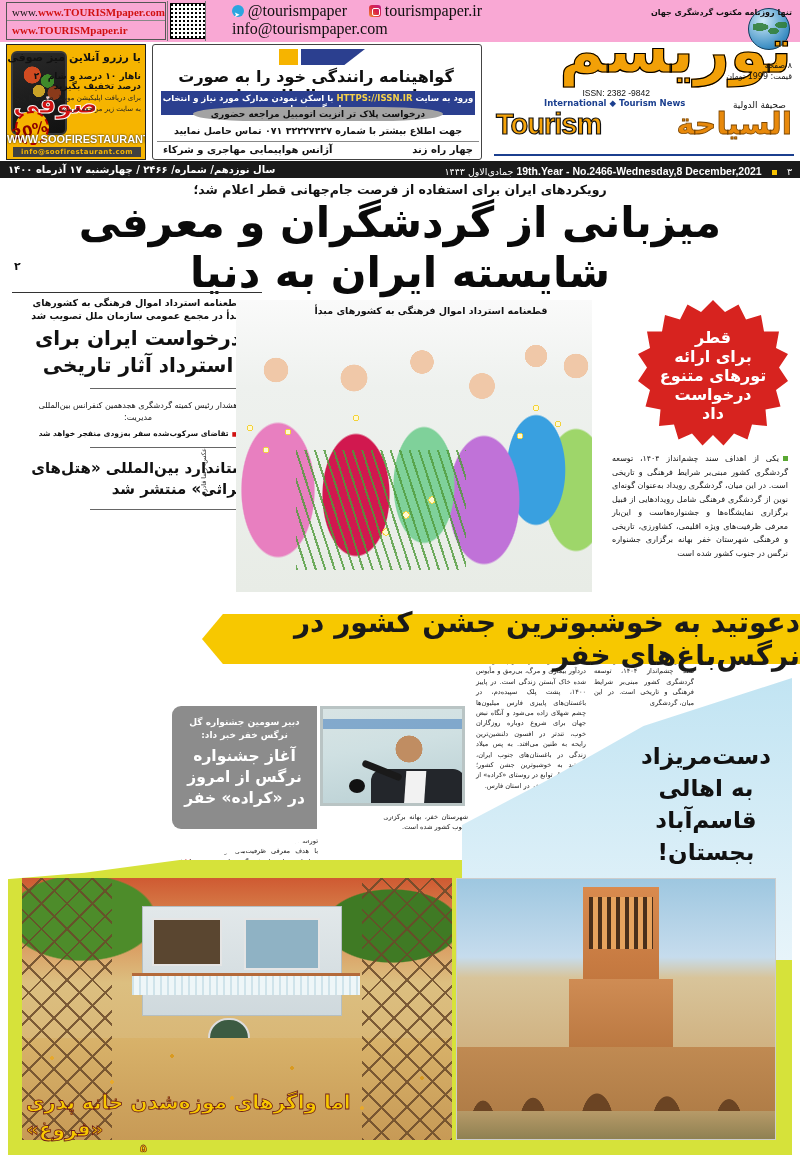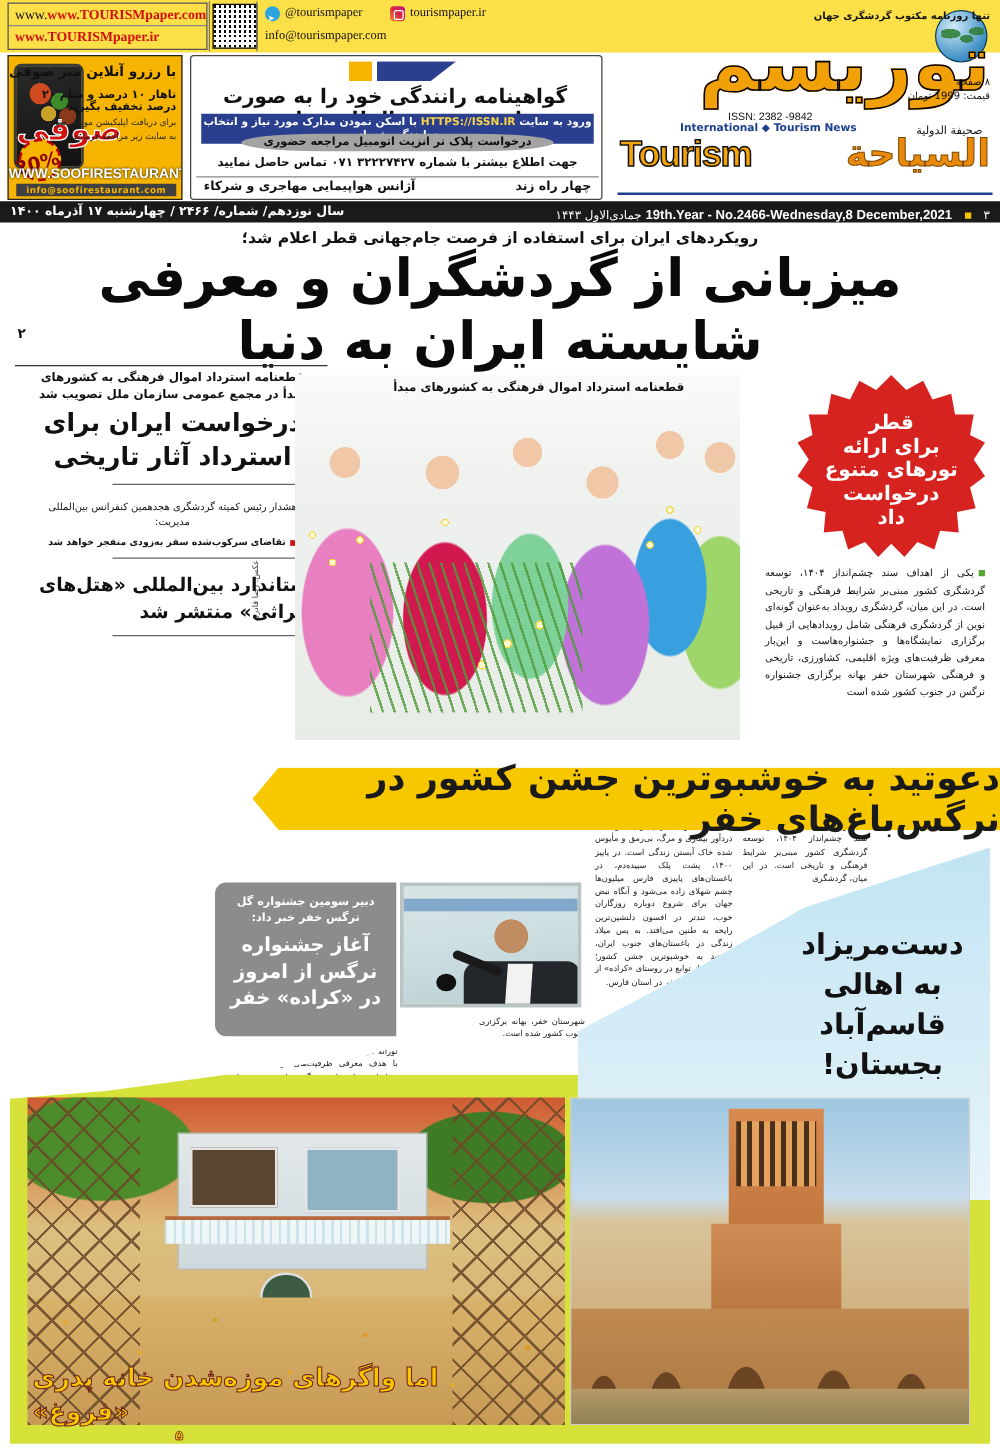--- a/index.html
+++ b/index.html
@@ -6,35 +6,35 @@
   * { box-sizing: border-box; margin: 0; padding: 0; }
   html, body {
     width: 800px; height: 1159px;
     background: #ffffff;
     font-family: "DejaVu Sans", "Liberation Sans", sans-serif;
     overflow: hidden;
   }
   .page { position: relative; width: 800px; height: 1159px; background:#fff; }
 
   
-  .topstrip { position:absolute; left:0; top:0; width:800px; height:42px; background:#fde047; }
+  .topstrip { position:absolute; left:0; top:0; width:800px; height:42px; background:#f9a8d4; }
   .ts-left { position:absolute; left:6px; top:2px; width:160px; height:38px;
              border:1px solid #555; }
   .ts-url { height:18px; line-height:18px; font-size:11px; font-family:"Liberation Serif", serif;
             direction:ltr; text-align:left; padding-left:5px; color:#111; white-space:nowrap;}
   .ts-url:first-child { border-bottom:1px solid #888; }
   .ts-url .red { color:#d11111; font-weight:bold; }
   .qr { position:absolute; left:170px; top:3px; width:36px; height:36px;
         background:
           repeating-linear-gradient(90deg,#000 0 2px,#fff 2px 4px),
           repeating-linear-gradient(0deg,#000 0 2px,#fff 2px 4px);
         background-blend-mode: screen; border:1px solid #000;}
   .ts-mid { position:absolute; left:212px; top:2px; width:270px; height:38px; }
-  .soc { height:18px; line-height:18px; font-size:10px; direction:ltr; text-align:left;
-         font-family:"Liberation Serif", serif; color:#111; display:flex; align-items:center; gap:4px;}
+  .soc { height:18px; line-height:18px; font-size:16px; direction:ltr; text-align:left;
+         font-family:"Liberation Serif", serif; color:#111; display:flex; align-items:center; gap:4px;margin-left:20px;}
   .soc-ico { display:inline-block; width:12px; height:12px; border-radius:3px; position:relative;}
   .tg { background:#2ca5df; border-radius:50%; }
   .tg::after{content:"\27A4"; position:absolute; color:#fff; font-size:7px; left:2px; top:1px;}
   .ig { background:linear-gradient(45deg,#f09433,#dc2743,#bc1888); }
   .ig::after{content:""; position:absolute; left:3px; top:3px; width:6px;height:6px;
              border:1px solid #fff; border-radius:2px;}
   .ts-sep { position:absolute; left:205px; top:1px; width:1px; height:40px; background:#777;}
   .ts-sep2 { position:absolute; left:167px; top:1px; width:1px; height:40px; background:#777;}
 
   

